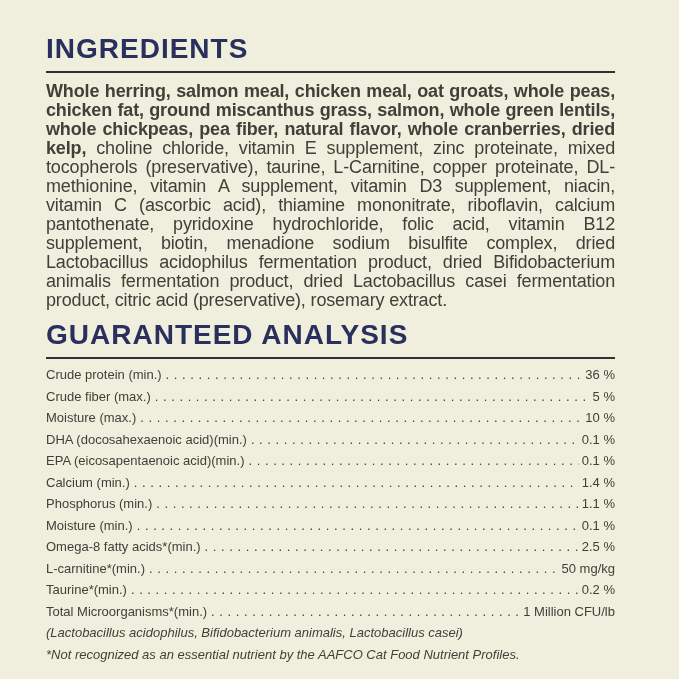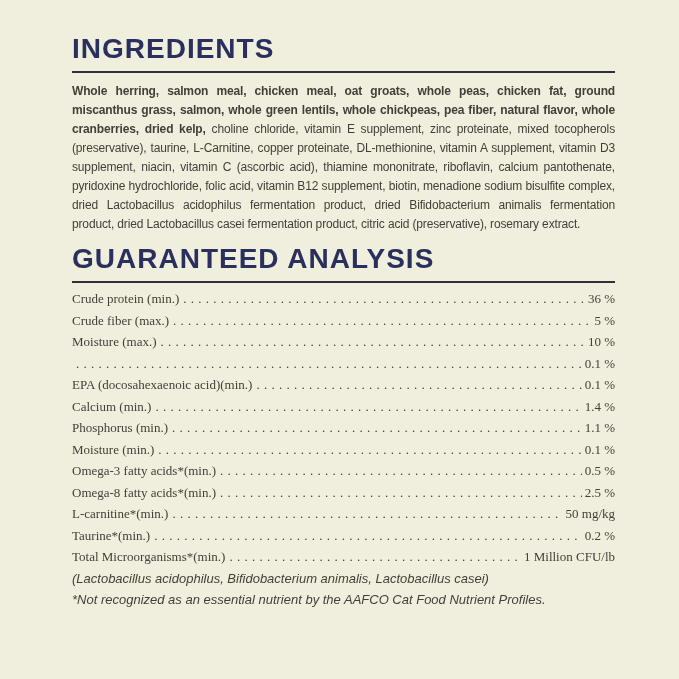--- a/index.html
+++ b/index.html
@@ -9,58 +9,57 @@
   }
   .canvas {
     position: relative;
     width: 679px;
     height: 679px;
     background: #F0EEDC;
     overflow: hidden;
     font-family: "Liberation Sans", sans-serif;
     color: #403F39;
     box-sizing: border-box;
-    padding: 34px 64px 0 72px;
+    padding: 34px 64px 0 46px;
   }
   .hd {
     margin: 0;
     font-size: 28px;
     line-height: 30px;
     font-weight: 700;
     letter-spacing: 1px;
     color: #29305E;
   }
   .rule {
     height: 2px;
     background: #2F3038;
     margin-top: 7px;
   }
   .ing {
     margin: 9px 0 10px 0;
-    font-size: 12px;
+    font-size: 18px;
     line-height: 19px;
     letter-spacing: -0.15px;
     text-align: justify;
   }
   .ing .b {
     font-weight: 700;
   }
   .ga-hd {
     margin-top: 0;
   }
   .rows {
     margin-top: 5px;
     font-size: 13px;
   }
   .row {
     display: flex;
     align-items: center;
     line-height: 21.5px;
     white-space: nowrap;
-    font-family: Liberation Serif, serif;
   }
   .row .lbl {
     flex: 0 0 auto;
   }
   .row .leader {
     flex: 1 1 auto;
     overflow: hidden;
     margin: 0 3px 0 4px;
     min-width: 10px;
   }
@@ -109,26 +108,27 @@
         <span class="val">5 %</span>
       </div>
 
       <div class="row">
         <span class="lbl">Moisture (max.)</span>
         <span class="leader"></span>
         <span class="val">10 %</span>
       </div>
 
       <div class="row">
+        <span class="lbl">DHA (docosahexaenoic acid)(min.)</span>
         <span class="leader"></span>
         <span class="val">0.1 %</span>
       </div>
 
       <div class="row">
-        <span class="lbl">EPA (docosahexaenoic acid)(min.)</span>
+        <span class="lbl">EPA (eicosapentaenoic acid)(min.)</span>
         <span class="leader"></span>
         <span class="val">0.1 %</span>
       </div>
 
       <div class="row">
         <span class="lbl">Calcium (min.)</span>
         <span class="leader"></span>
         <span class="val">1.4 %</span>
       </div>
 
@@ -137,25 +137,20 @@
         <span class="leader"></span>
         <span class="val">1.1 %</span>
       </div>
 
       <div class="row">
         <span class="lbl">Moisture (min.)</span>
         <span class="leader"></span>
         <span class="val">0.1 %</span>
       </div>
 
-      <div class="row">
-        <span class="lbl">Omega-3 fatty acids*(min.)</span>
-        <span class="leader"></span>
-        <span class="val">0.5 %</span>
-      </div>
 
       <div class="row">
         <span class="lbl">Omega-8 fatty acids*(min.)</span>
         <span class="leader"></span>
         <span class="val">2.5 %</span>
       </div>
 
       <div class="row">
         <span class="lbl">L-carnitine*(min.)</span>
         <span class="leader"></span>

